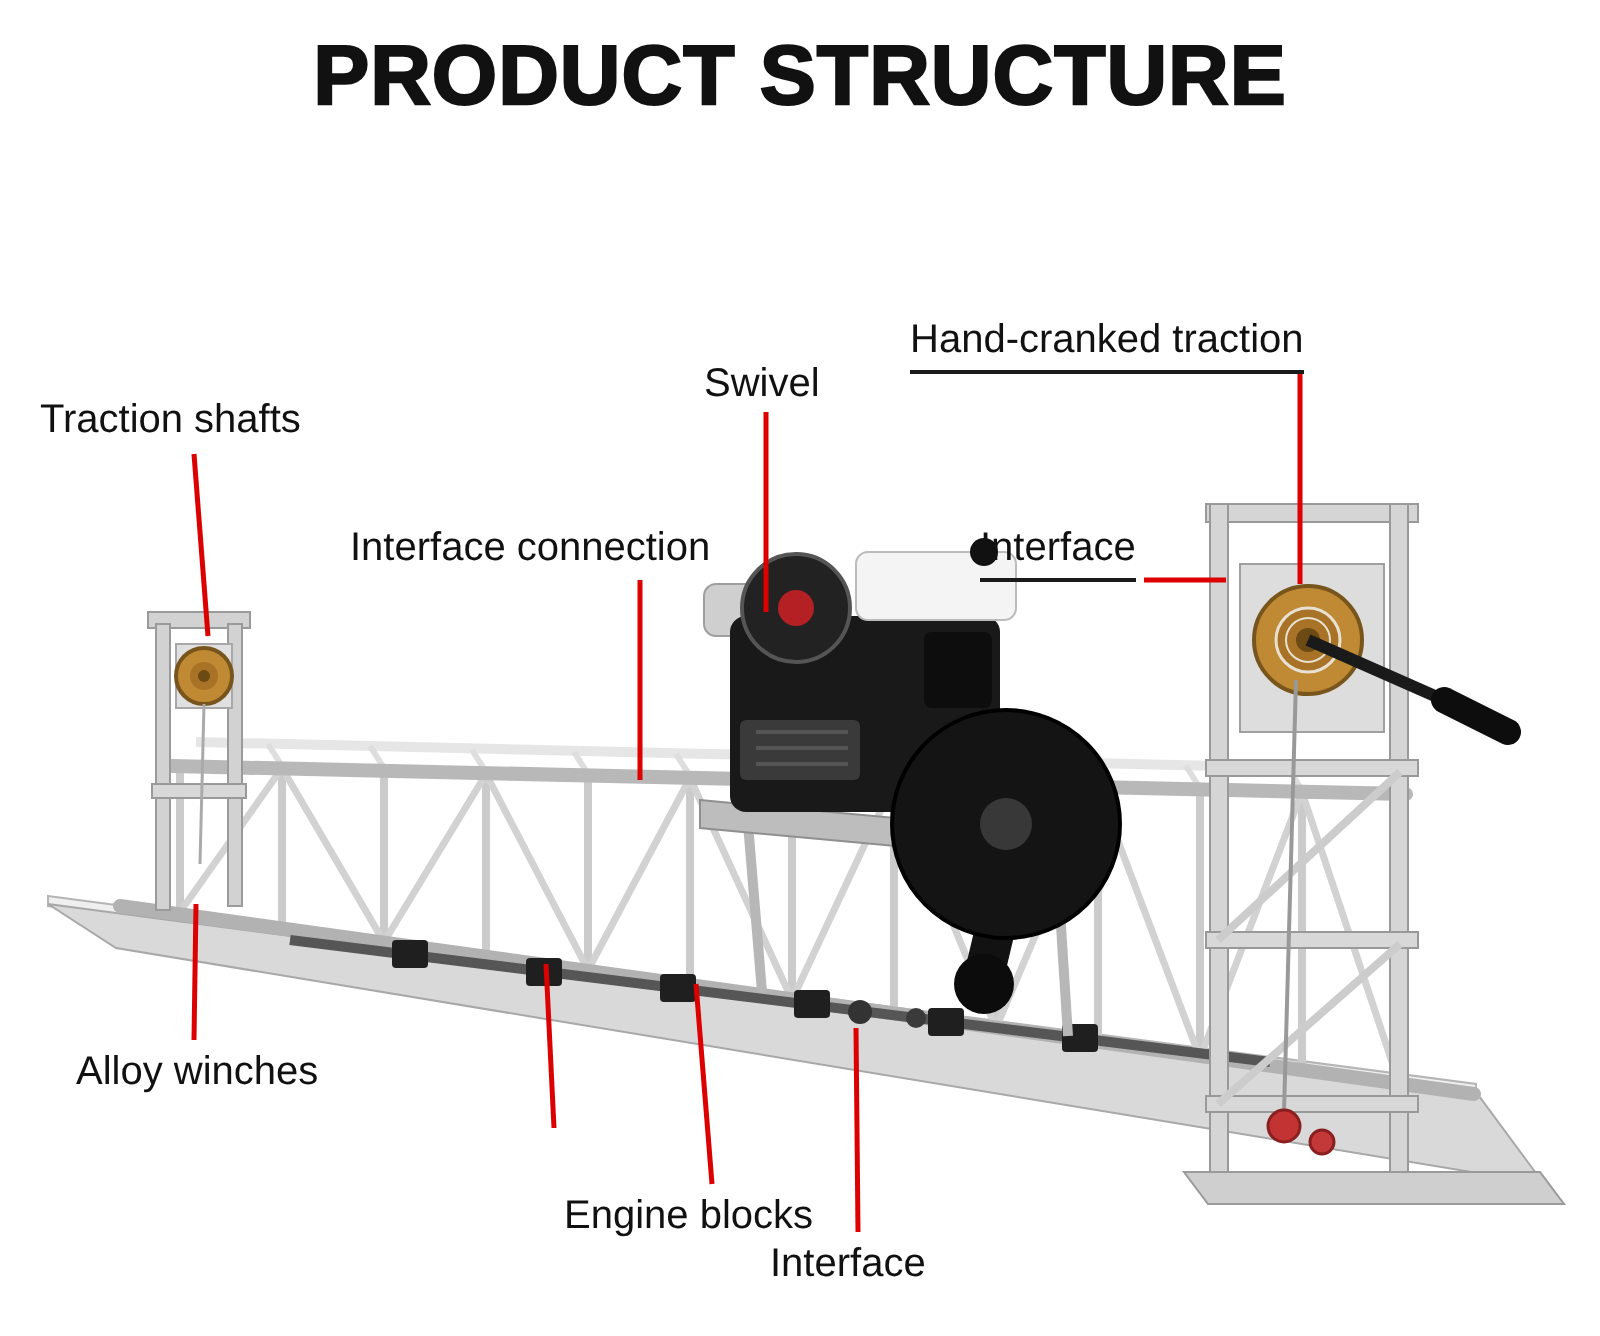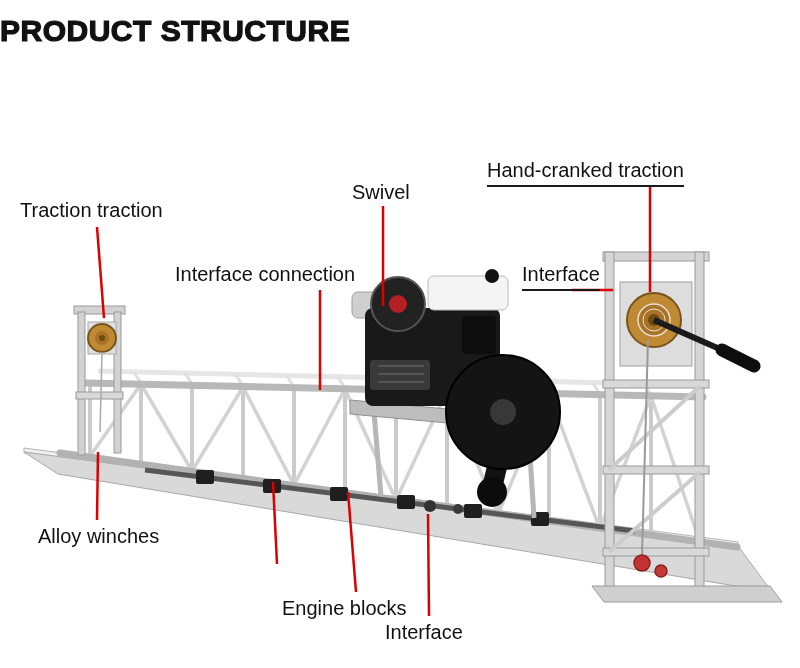--- a/index.html
+++ b/index.html
@@ -10,43 +10,42 @@
     background: #ffffff;
     overflow: hidden;
     font-family: "Liberation Sans", sans-serif;
   }
   .title {
     position: absolute;
     top: 14px;
     left: 0;
     width: 100%;
     margin: 0;
-    text-align: left;
-    font-size: 30px;
+    text-align: center;
+    font-size: 42px;
     font-weight: bold;
     color: #111111;
     letter-spacing: 0.5px;
     -webkit-text-stroke: 1.2px #111111;
   }
   .scene {
     position: absolute;
     top: 0;
     left: 0;
   }
   .label {
     position: absolute;
     font-size: 20px;
     color: #111111;
     white-space: nowrap;
     line-height: 24px;
   }
   .underlined {
     border-bottom: 2px solid #1a1a1a;
     padding-bottom: 3px;
-    margin-left: 32px;
   }
 </style>
 </head>
 <body>
 
 <div class="stage">
 
   <h1 class="title">PRODUCT STRUCTURE</h1>
 
   <svg class="scene" width="800" height="668" viewBox="0 0 800 668">
@@ -187,21 +186,21 @@
       <line x1="383" y1="206" x2="383" y2="306"></line>
       <line x1="650" y1="187" x2="650" y2="292"></line>
       <line x1="572" y1="290" x2="613" y2="290"></line>
       <line x1="97" y1="520" x2="98" y2="452"></line>
       <line x1="277" y1="564" x2="273" y2="482"></line>
       <line x1="356" y1="592" x2="348" y2="492"></line>
       <line x1="429" y1="616" x2="428" y2="514"></line>
     </g>
   </svg>
 
-  <div class="label" style="left:20px;  top:198px">Traction traction</div>
+  <div class="label" style="left:20px;  top:198px">Traction shafts</div>
   <div class="label" style="left:175px; top:262px">Interface connection</div>
   <div class="label" style="left:352px; top:180px">Swivel</div>
   <div class="label underlined" style="left:455px; top:158px">Hand-cranked traction</div>
   <div class="label underlined" style="left:490px; top:262px">Interface</div>
   <div class="label" style="left:38px;  top:524px">Alloy winches</div>
   <div class="label" style="left:282px; top:596px">Engine blocks</div>
   <div class="label" style="left:385px; top:620px">Interface</div>
 
 </div>
 

